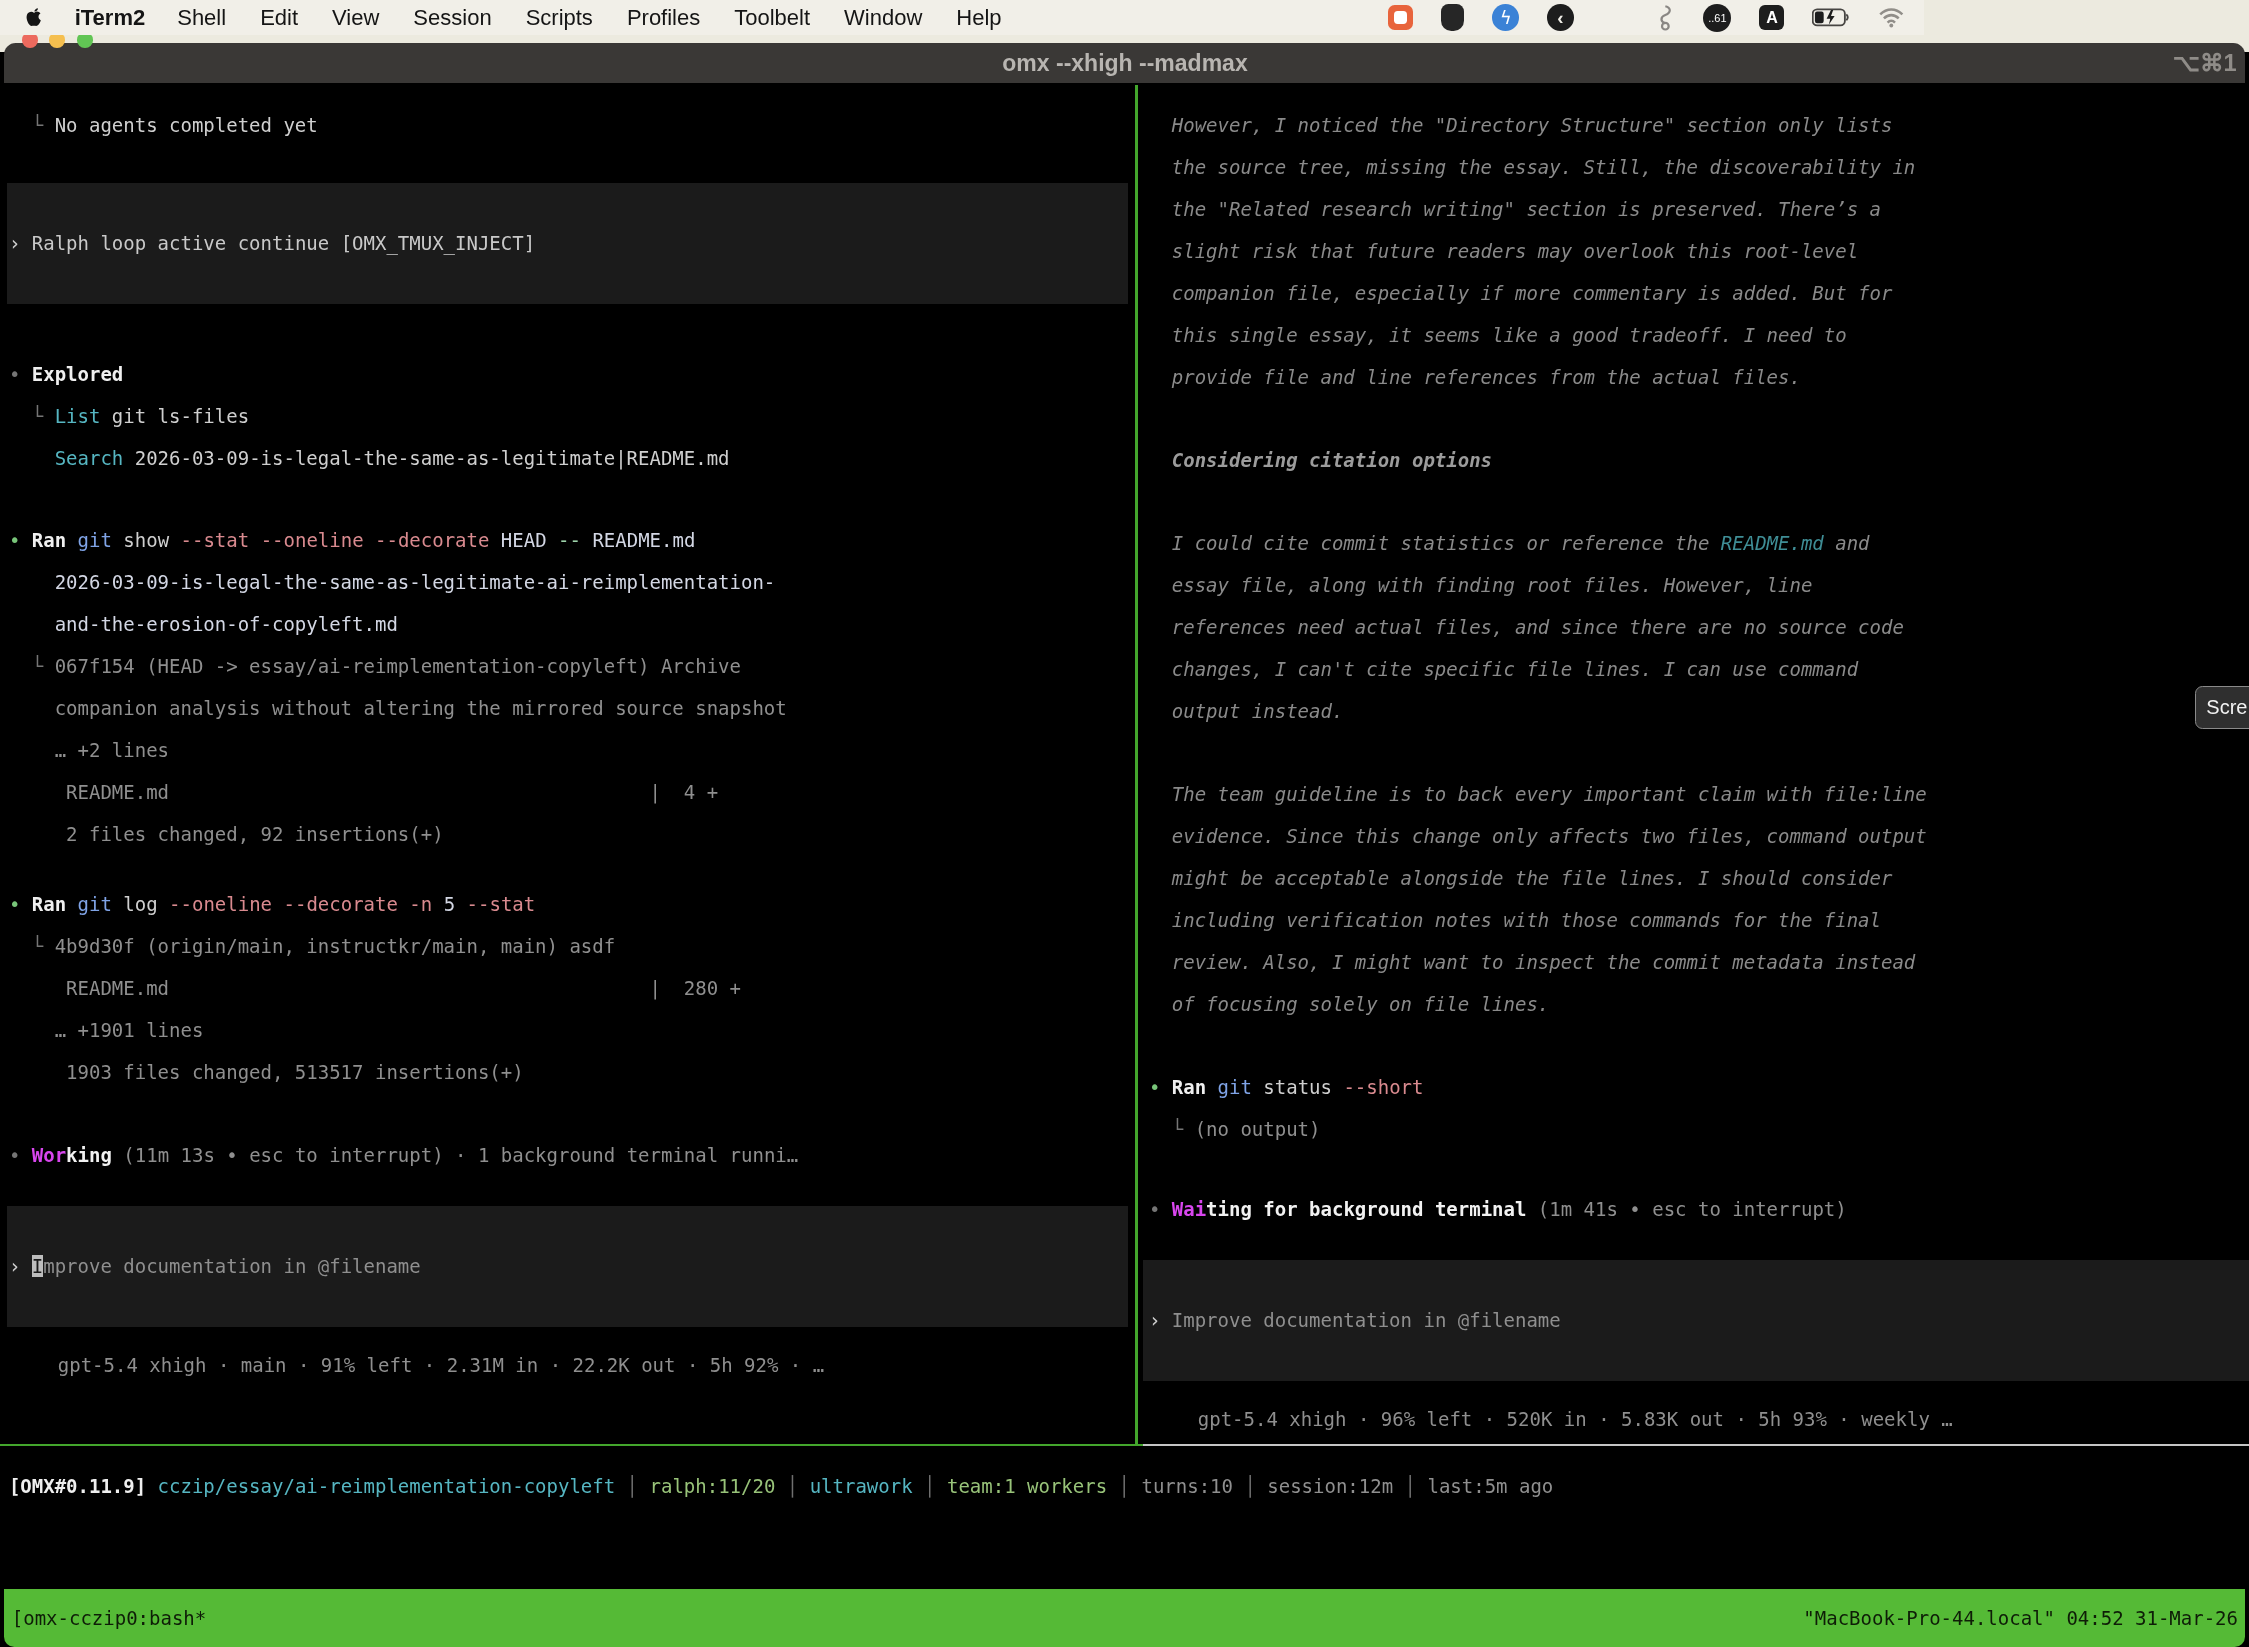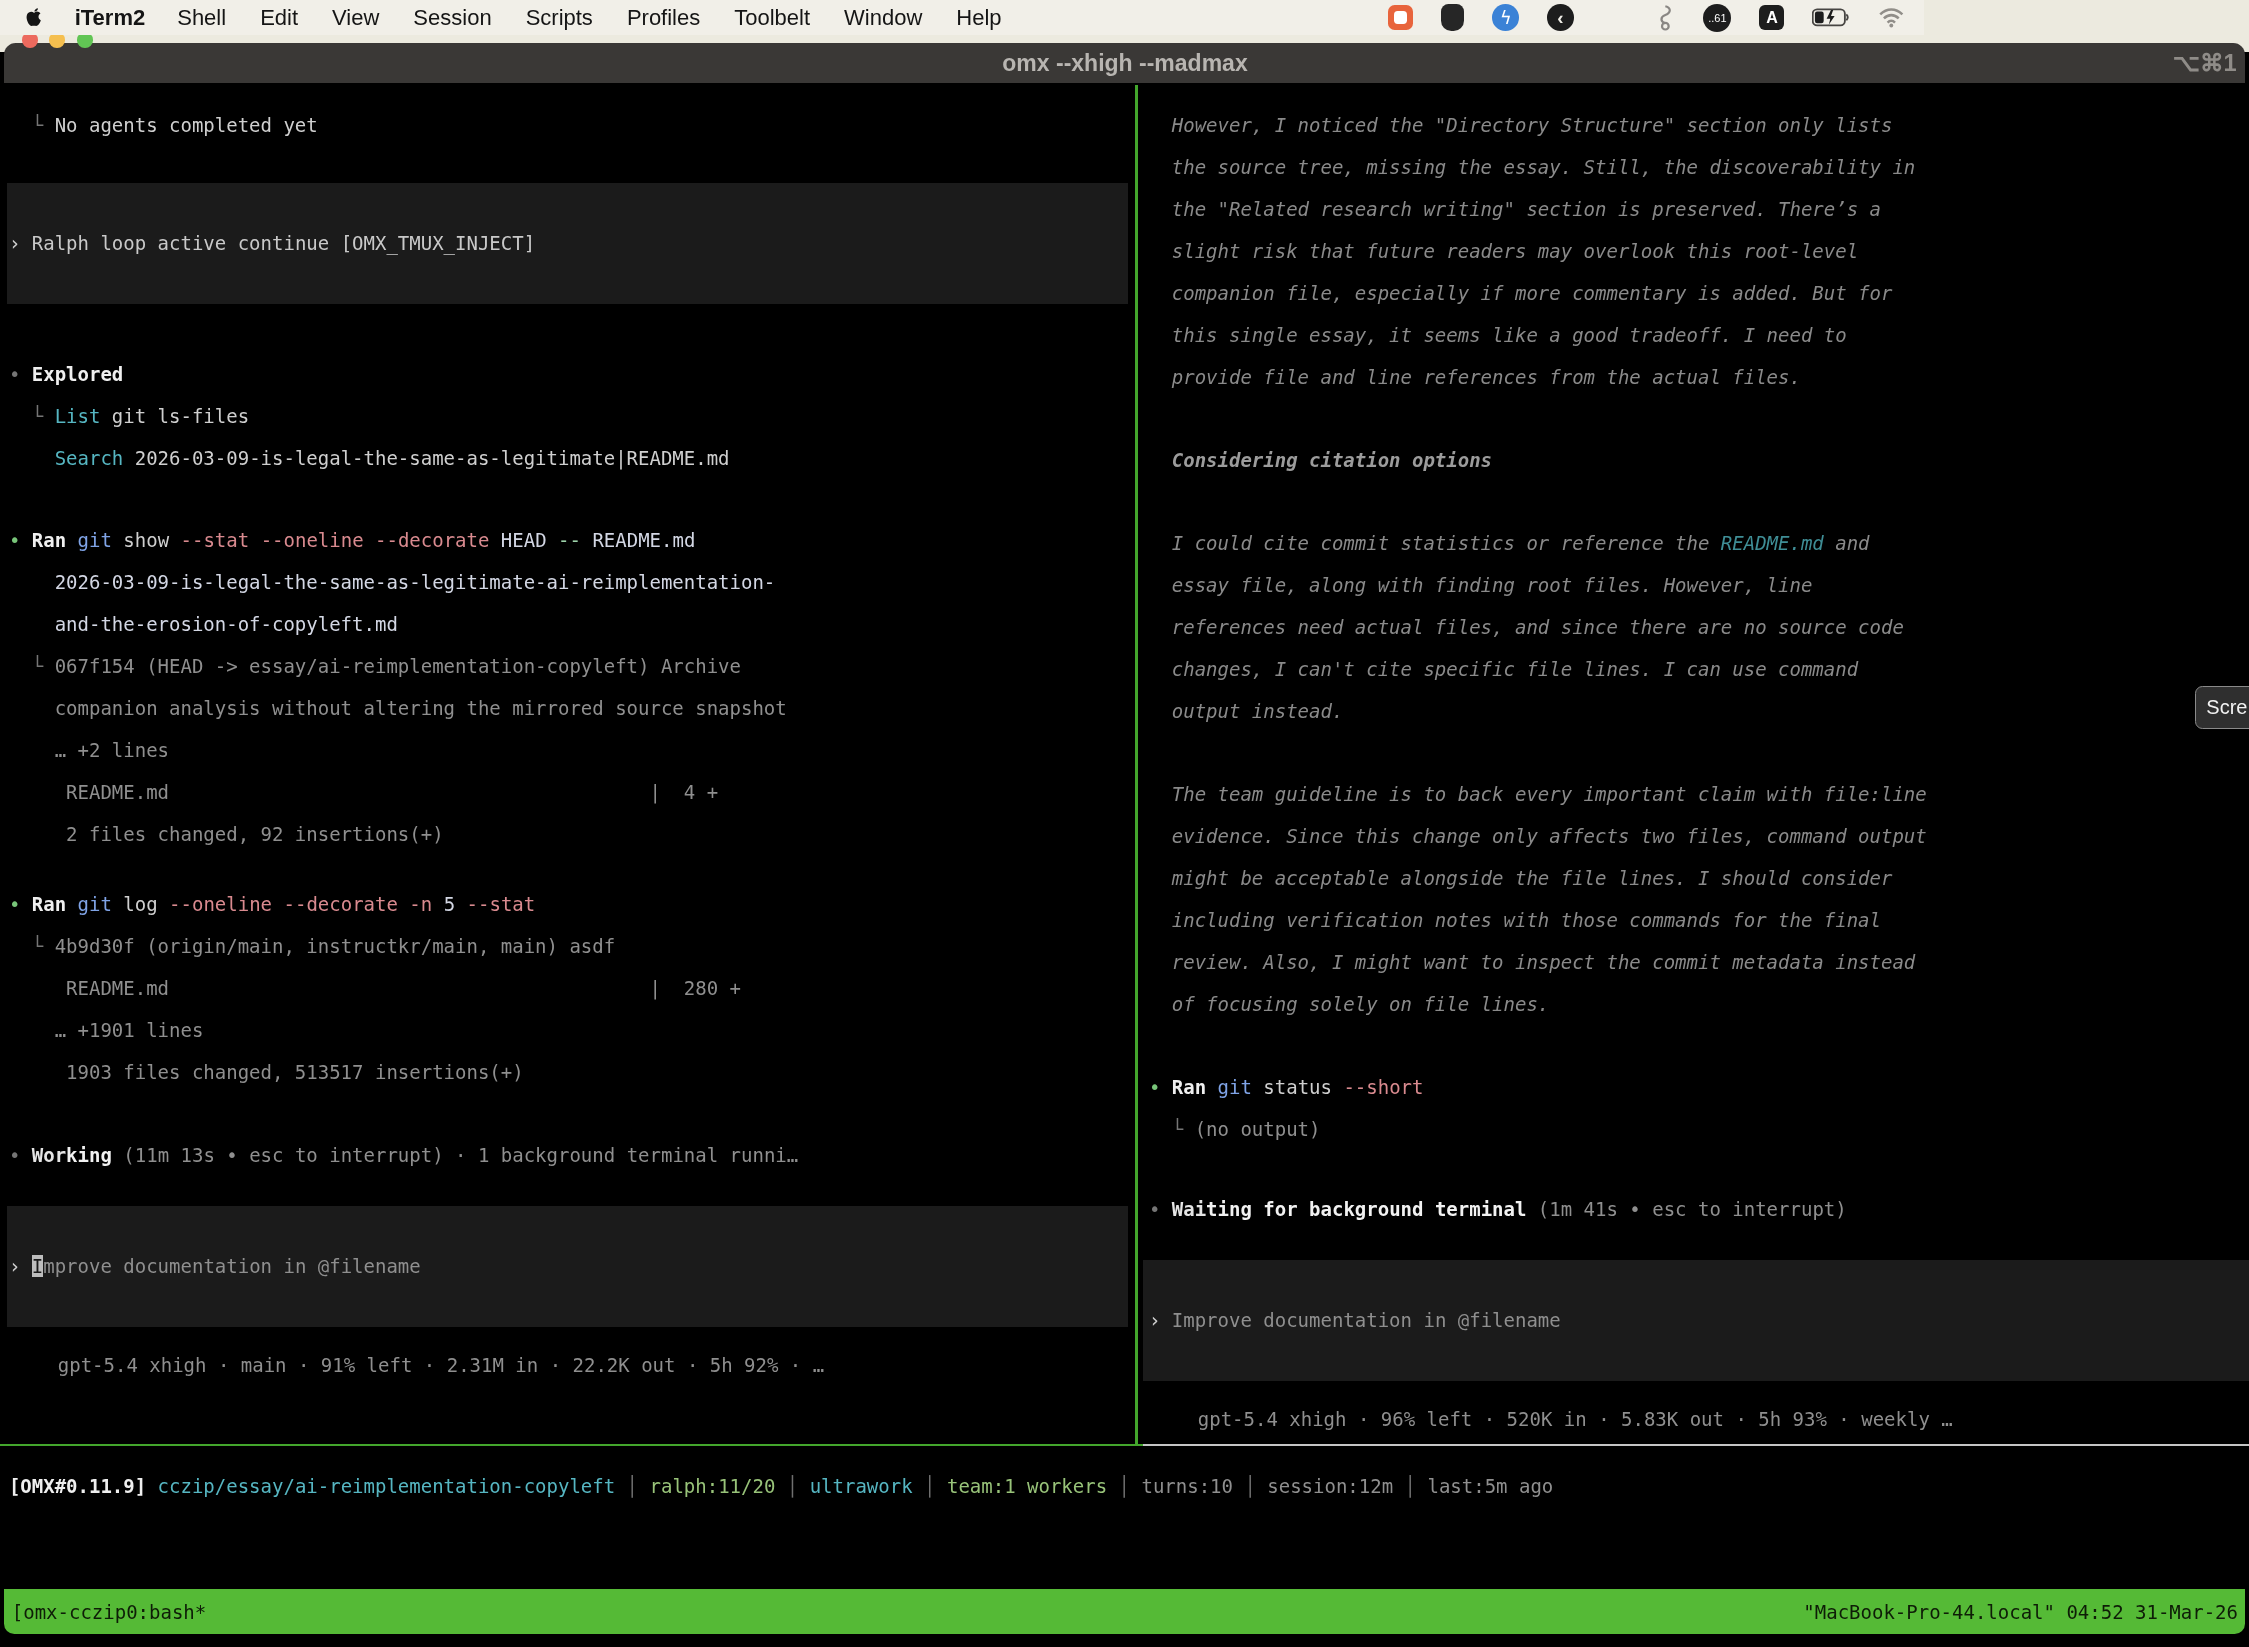--- a/index.html
+++ b/index.html
@@ -65,41 +65,41 @@
   .blk-para2{margin-top:41px;}
   .blk-para3{margin-top:41px;}
   .blk-ranstatus{margin-top:41px;}
   .blk-waiting{margin-top:38px;}
   .blk-prompt-r{margin-top:30px;margin-left:3px;width:1107px;height:121px;}
   .blk-prompt-r .tl{padding-left:5.9px;}
   .divider-v{position:absolute;left:1135px;top:85px;width:3px;height:1359px;background:#43a62c;z-index:3;}
   .sep-left{position:absolute;left:0;top:1444px;width:1143px;height:2.2px;background:#43a62c;z-index:3;}
   .sep-right{position:absolute;left:1143px;top:1444px;width:1107px;height:2.2px;background:#c4c4c4;z-index:3;}
   .omx-line{position:absolute;left:0;top:1465px;width:2250px;z-index:2;}
-  .tmuxbar{position:absolute;left:4.4px;top:1589px;width:2241px;height:45px;background:#55ba36;
+  .tmuxbar{position:absolute;left:4.4px;top:1589px;width:2241px;height:58px;background:#55ba36;
       border-radius:0 0 10.3px 10.3px;z-index:2;display:flex;align-items:center;justify-content:space-between;}
   .tmuxbar .tl{color:#0e1d07;padding:0;}
   .tmux-left{margin-left:7.4px;}
   .tmux-right{margin-right:7.4px;}
   .tooltip{position:absolute;left:2195px;top:686px;width:81px;height:41px;background:#2f2f2f;
       border:1.5px solid #8a8a8a;border-radius:7.4px;color:#f2f2f2;font-family:"Liberation Sans",sans-serif;
       font-size:20px;display:flex;align-items:center;padding-left:10.3px;z-index:6;}
   
   .sg-light{color:#cfcfcf;}
   .sg-lighter{color:#c9c9c9;}
   .sg-whiteb{color:#efefef;font-weight:bold;}
   .sg-gray{color:#8f8f8f;}
   .sg-dim{color:#757575;}
   .sg-cyan{color:#56b6c2;}
   .sg-blue{color:#7fa3e6;}
   .sg-salmon{color:#d98a8f;}
   .sg-arg{color:#d3d7e4;}
   .sg-mint{color:#9ed4ab;}
   .sg-bgreen{color:#78c579;}
-  .sg-shim0{color:#e5e5e5;font-weight:bold;}
+  .sg-shim0{color:#d946ef;font-weight:bold;}
   .sg-shim1{color:#f2f2f2;font-weight:bold;}
   .sg-it{color:#8a8a8a;font-style:italic;}
   .sg-itb{color:#9c9c9c;font-style:italic;font-weight:bold;}
   .sg-teal{color:#3f8e96;font-style:italic;}
   .sg-pl{color:#cfcfcf;}
   .sg-ph{color:#8f8f8f;}
   .sg-cursor{background:#bdbdbd;color:#1a1a1a;}
   .sg-sep{color:#6f6f6f;}
   .sg-sgreen{color:#98c379;}
 </style>

